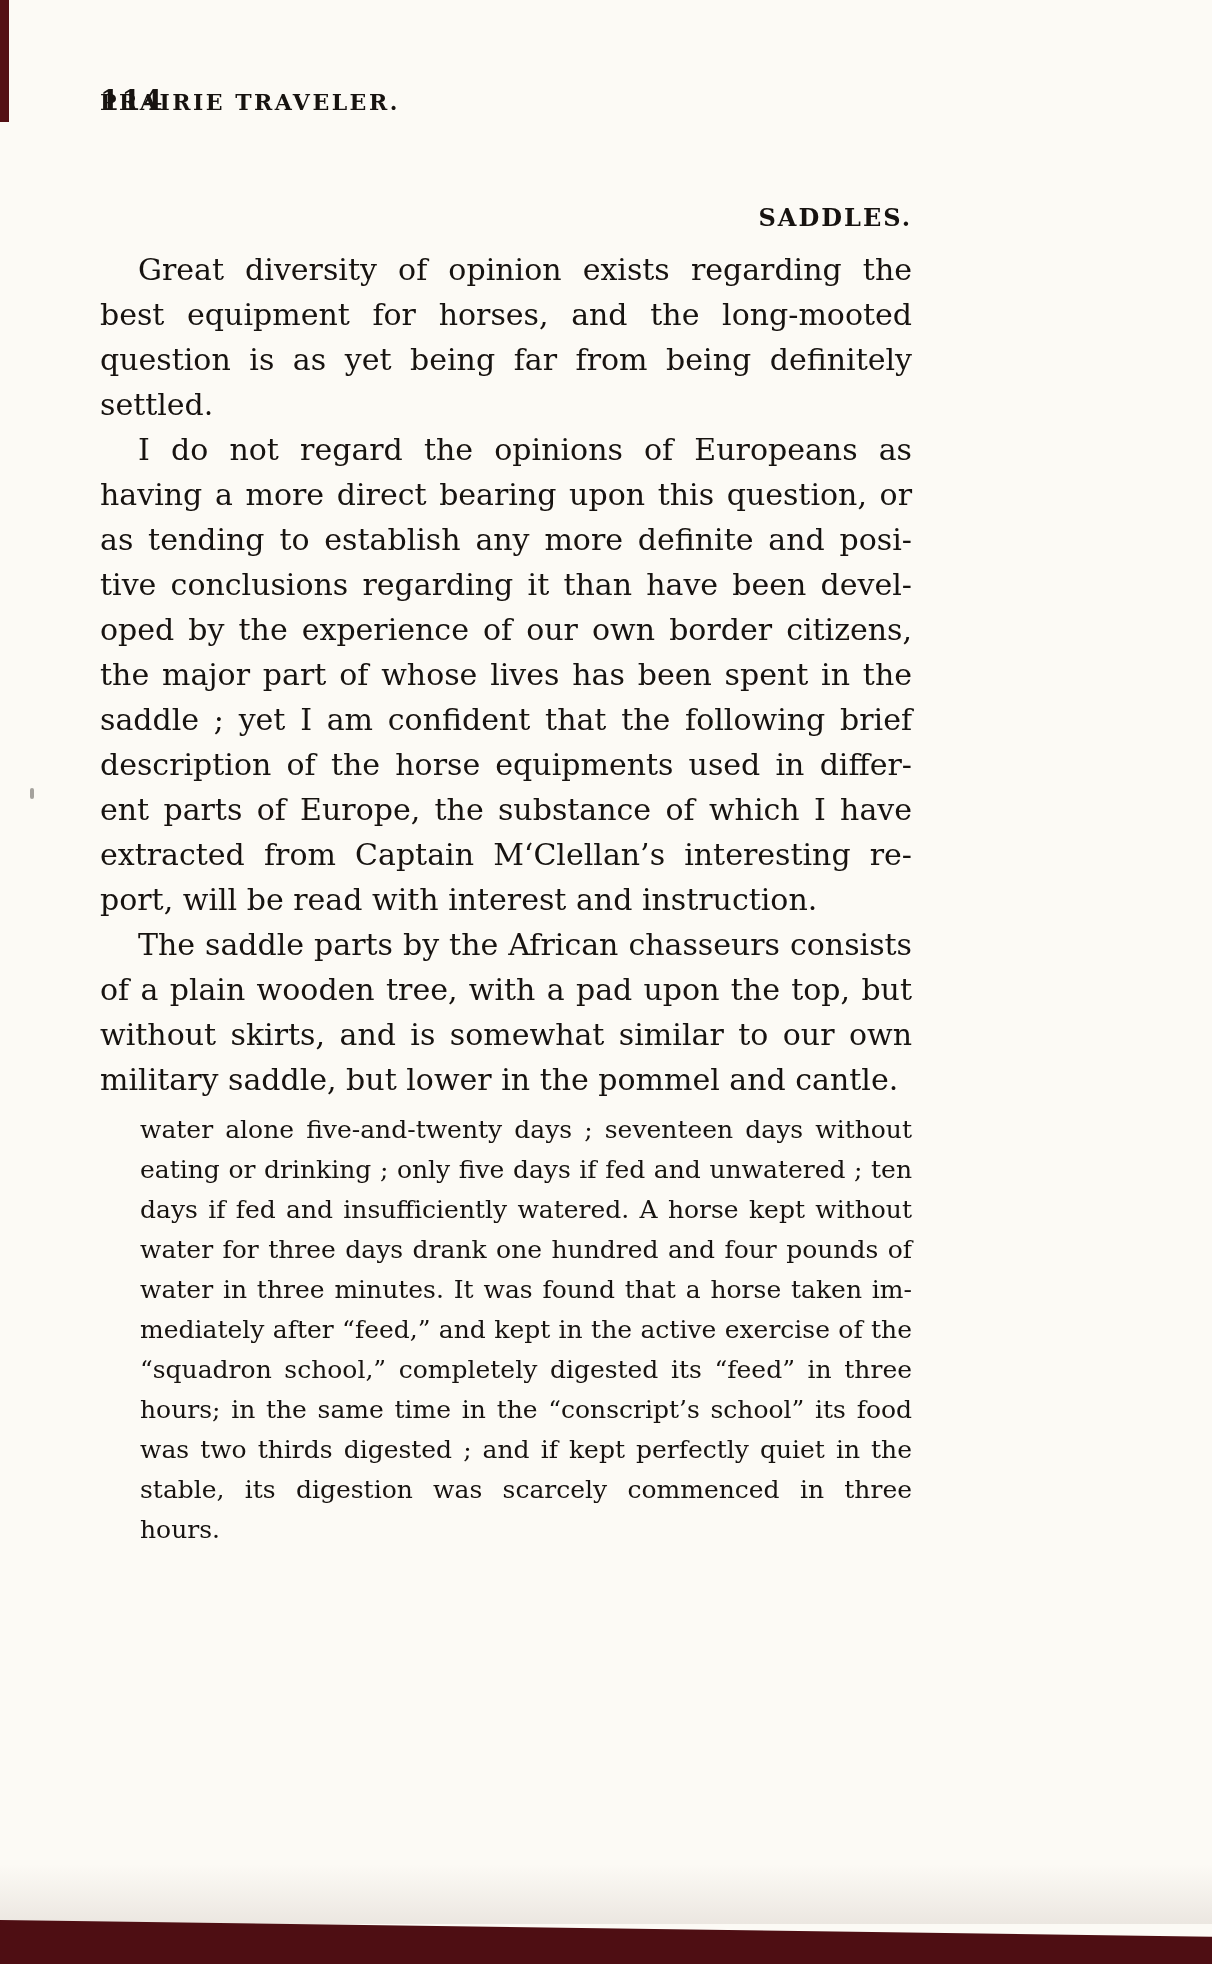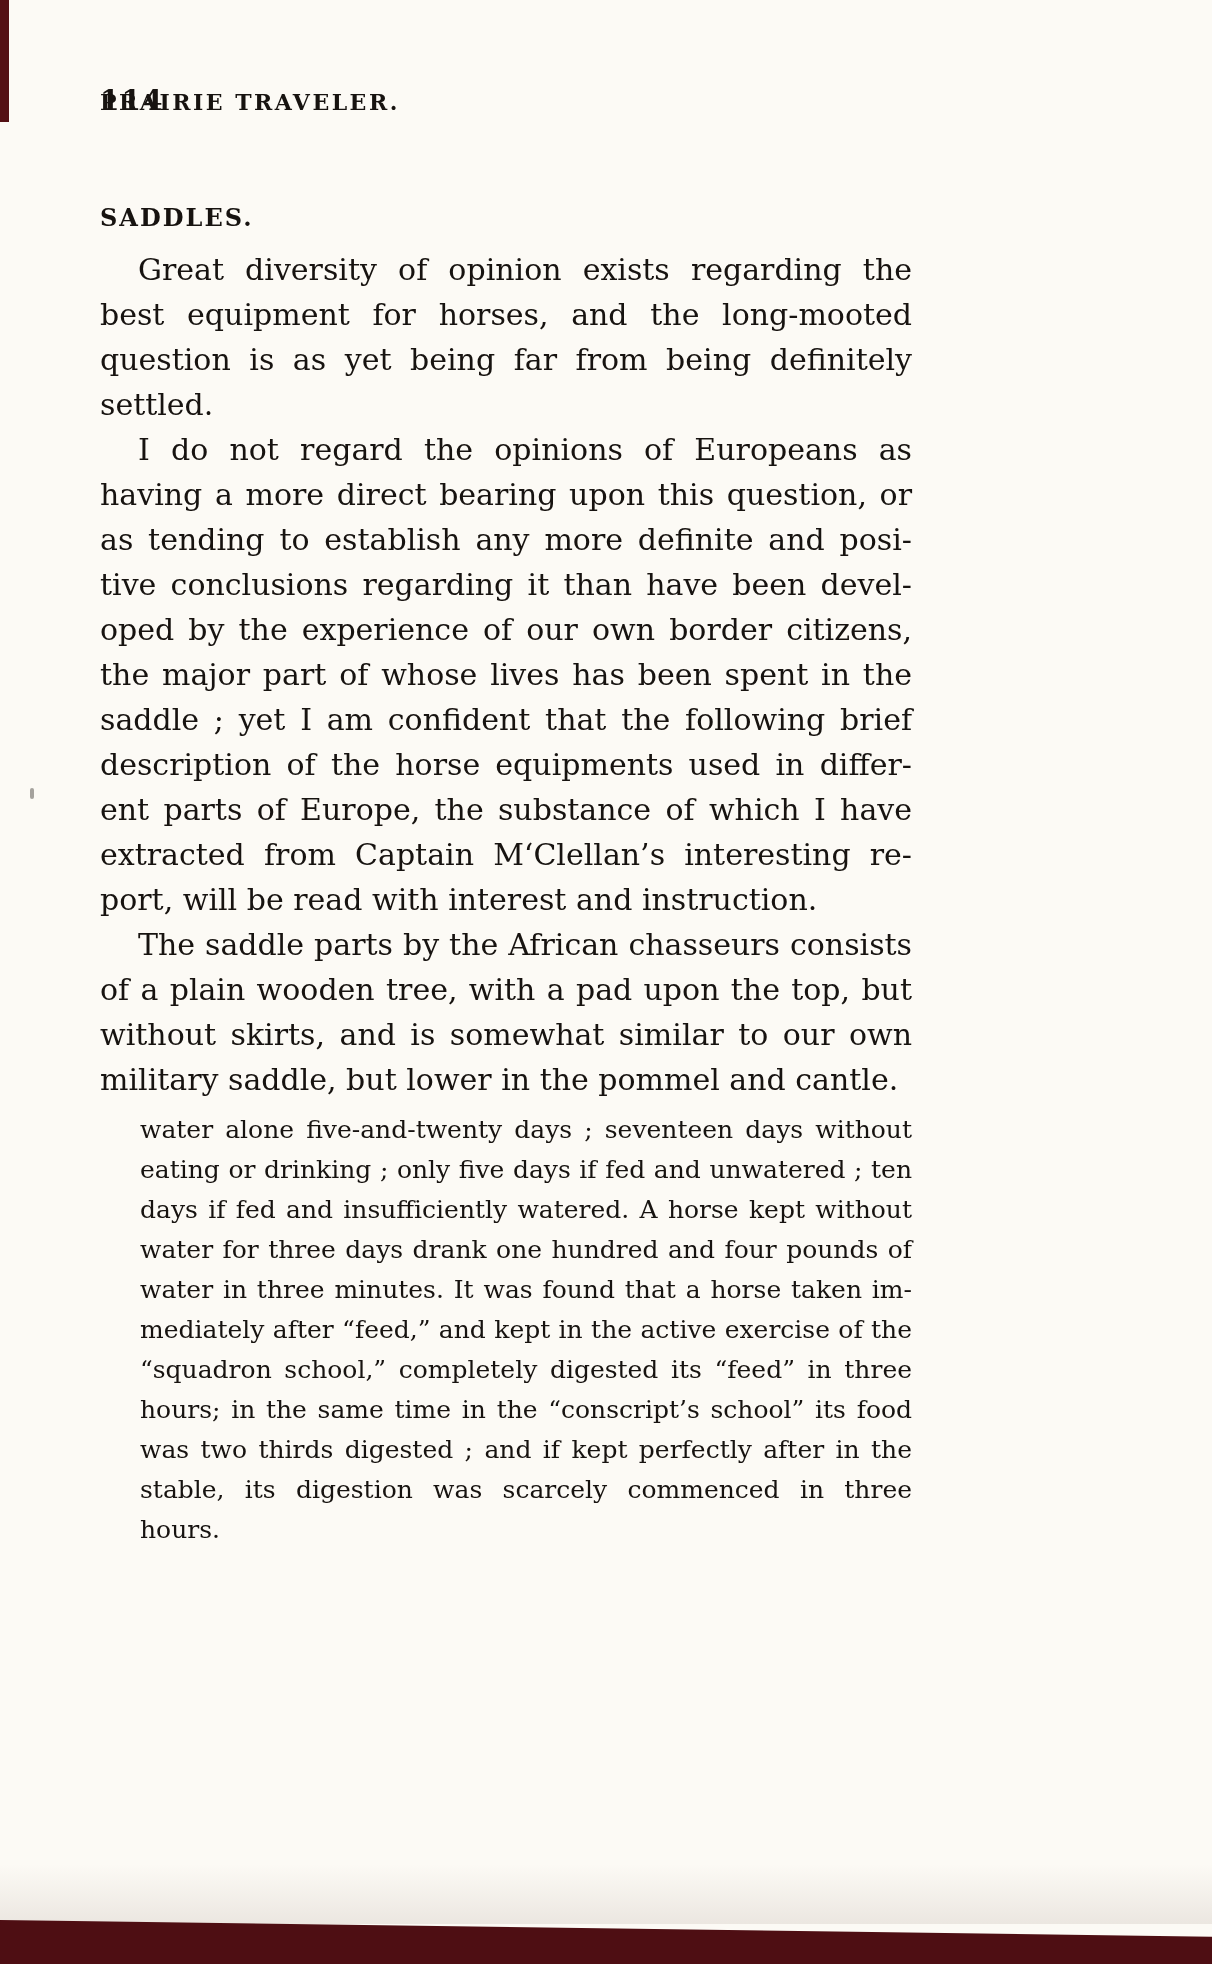--- a/index.html
+++ b/index.html
@@ -47,21 +47,21 @@
     font-size: 28px; font-weight: bold; letter-spacing: 2px;
   }
   .running-title {
     position: absolute; left: 0; right: 0; top: 5px;
     text-align: left;
     font-size: 22px; font-weight: bold; letter-spacing: 2.5px;
   }
   .section-title {
     position: absolute; top: 203px; left: 100px;
     width: 812px; margin: 0;
-    text-align: left;
+    text-align: right;
     font-size: 24px; font-weight: bold; letter-spacing: 2px;
     font-family: "DejaVu Serif", serif;
   }
   .content {
     position: absolute; left: 100px; top: 247px;
     width: 812px;
   }
   .line {
     font-size: 30px;
     line-height: 45px;
@@ -123,17 +123,17 @@
       </div>
     <div class="footnote">
         <div class="line">water alone five-and-twenty days ; seventeen days without</div>
         <div class="line">eating or drinking ; only five days if fed and unwatered ; ten</div>
         <div class="line">days if fed and insufficiently watered.  A horse kept without</div>
         <div class="line">water for three days drank one hundred and four pounds of</div>
         <div class="line">water in three minutes.  It was found that a horse taken im-</div>
         <div class="line">mediately after “feed,” and kept in the active exercise of the</div>
         <div class="line">“squadron school,” completely digested its “feed” in three</div>
         <div class="line">hours; in the same time in the “conscript’s school” its food</div>
-        <div class="line">was two thirds digested ; and if kept perfectly after in the</div>
+        <div class="line">was two thirds digested ; and if kept perfectly quiet in the</div>
         <div class="line last">stable, its digestion was scarcely commenced in three hours.</div>
       </div>
   </div>
 </div>
 
 </body></html>

